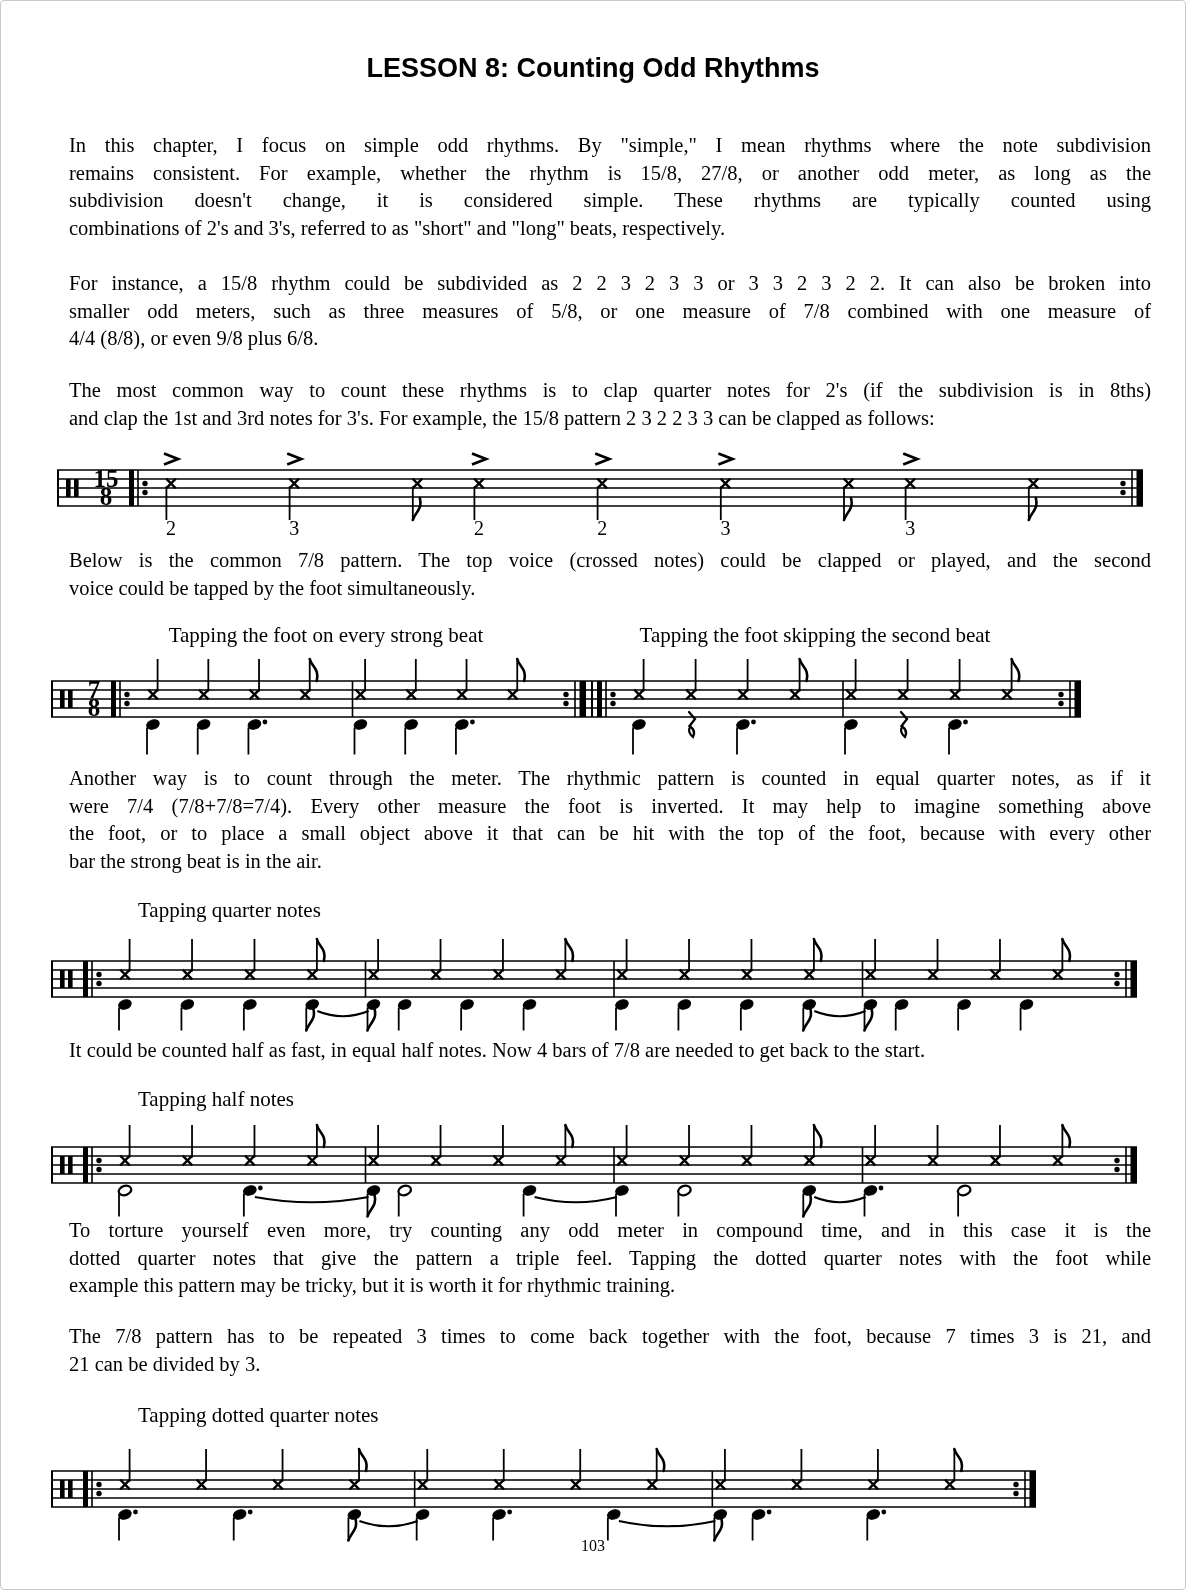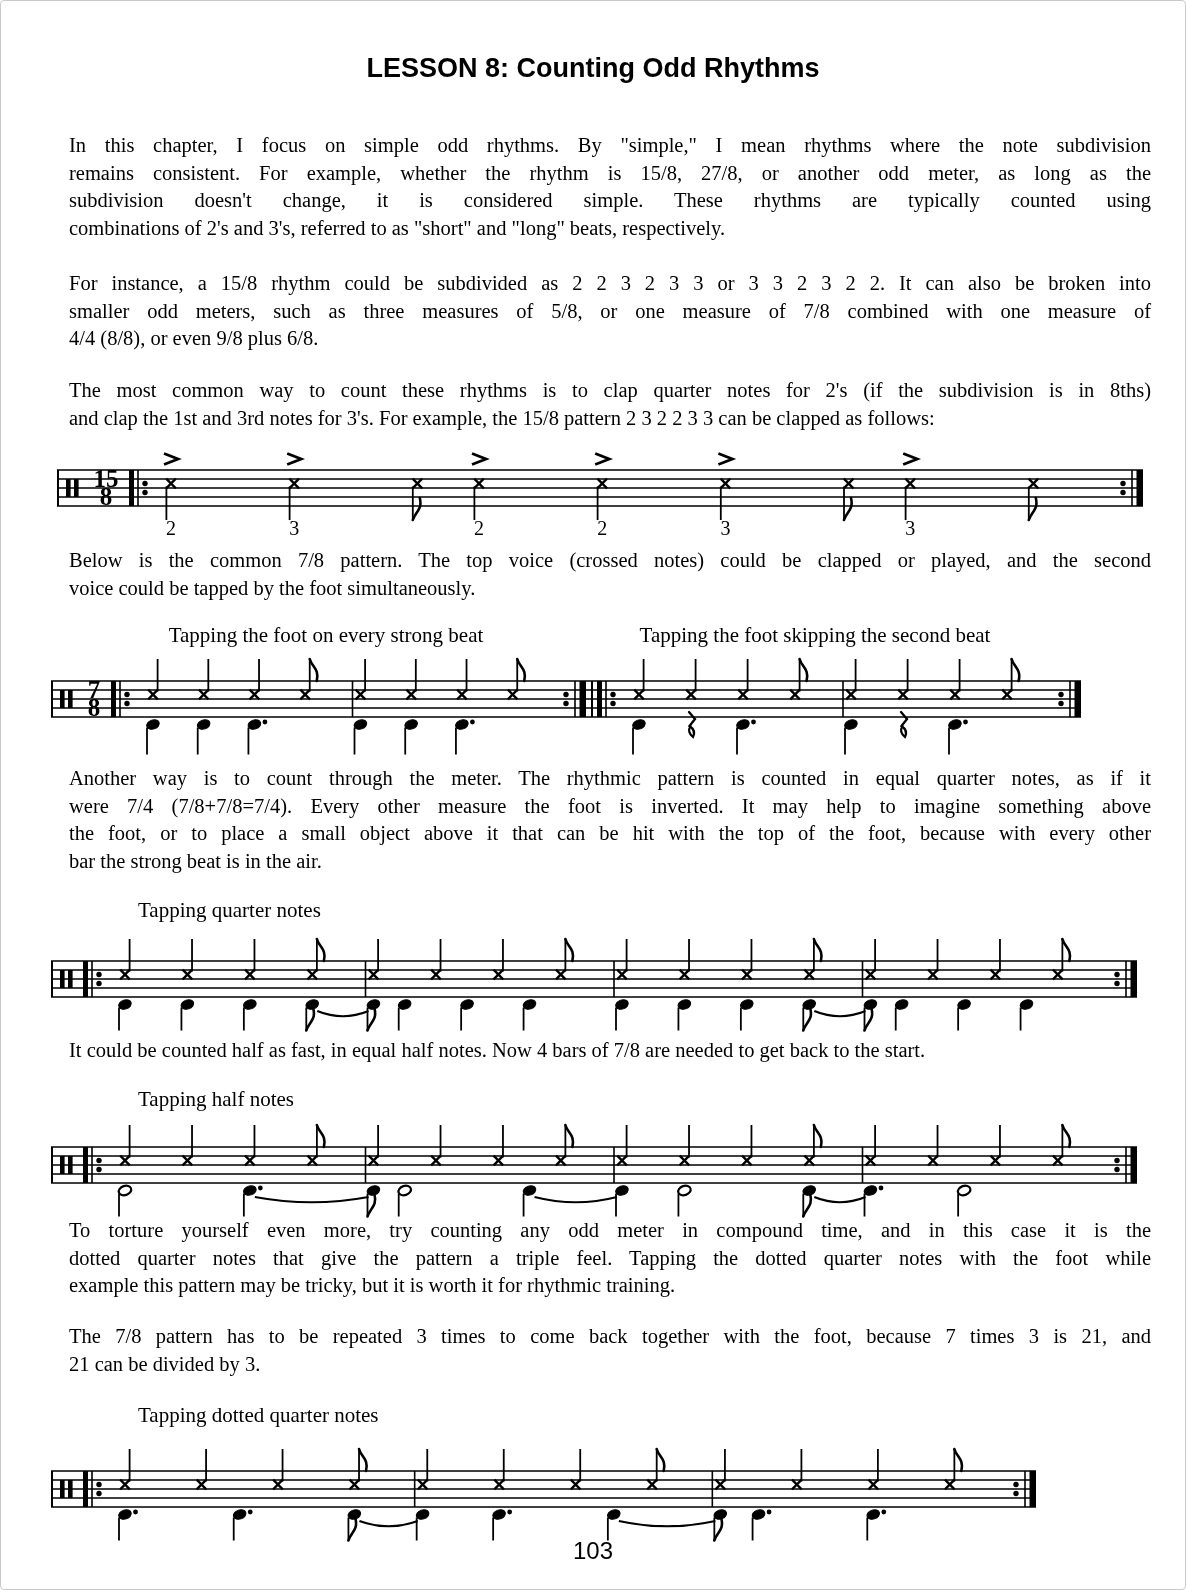--- a/index.html
+++ b/index.html
@@ -16,21 +16,21 @@
   .para div.jl{text-align:justify;text-align-last:justify;}
   .para div.ll{text-align:left;}
   .caption{position:absolute;font-size:21px;white-space:nowrap;}
   .cap-center{text-align:center;}
   .svgwrap{position:absolute;}
   svg{display:block;overflow:visible;}
   svg text.ts{font-family:"Liberation Serif",serif;font-weight:bold;font-size:25px;}
   svg text.num{font-family:"Liberation Serif",serif;font-size:20px;}
   .pagenum{
     position:absolute;left:0;top:1536px;width:100%;text-align:center;
-    font-family:Liberation Sans, sans-serif;font-size:24px;
+    font-family:Liberation Serif, serif;font-size:16px;
   }
 </style>
 </head>
 <body>
 
 <div class="page">
 
   <h1 class="title">LESSON 8: Counting Odd Rhythms</h1>
 
   <div class="para" style="top:131px">

